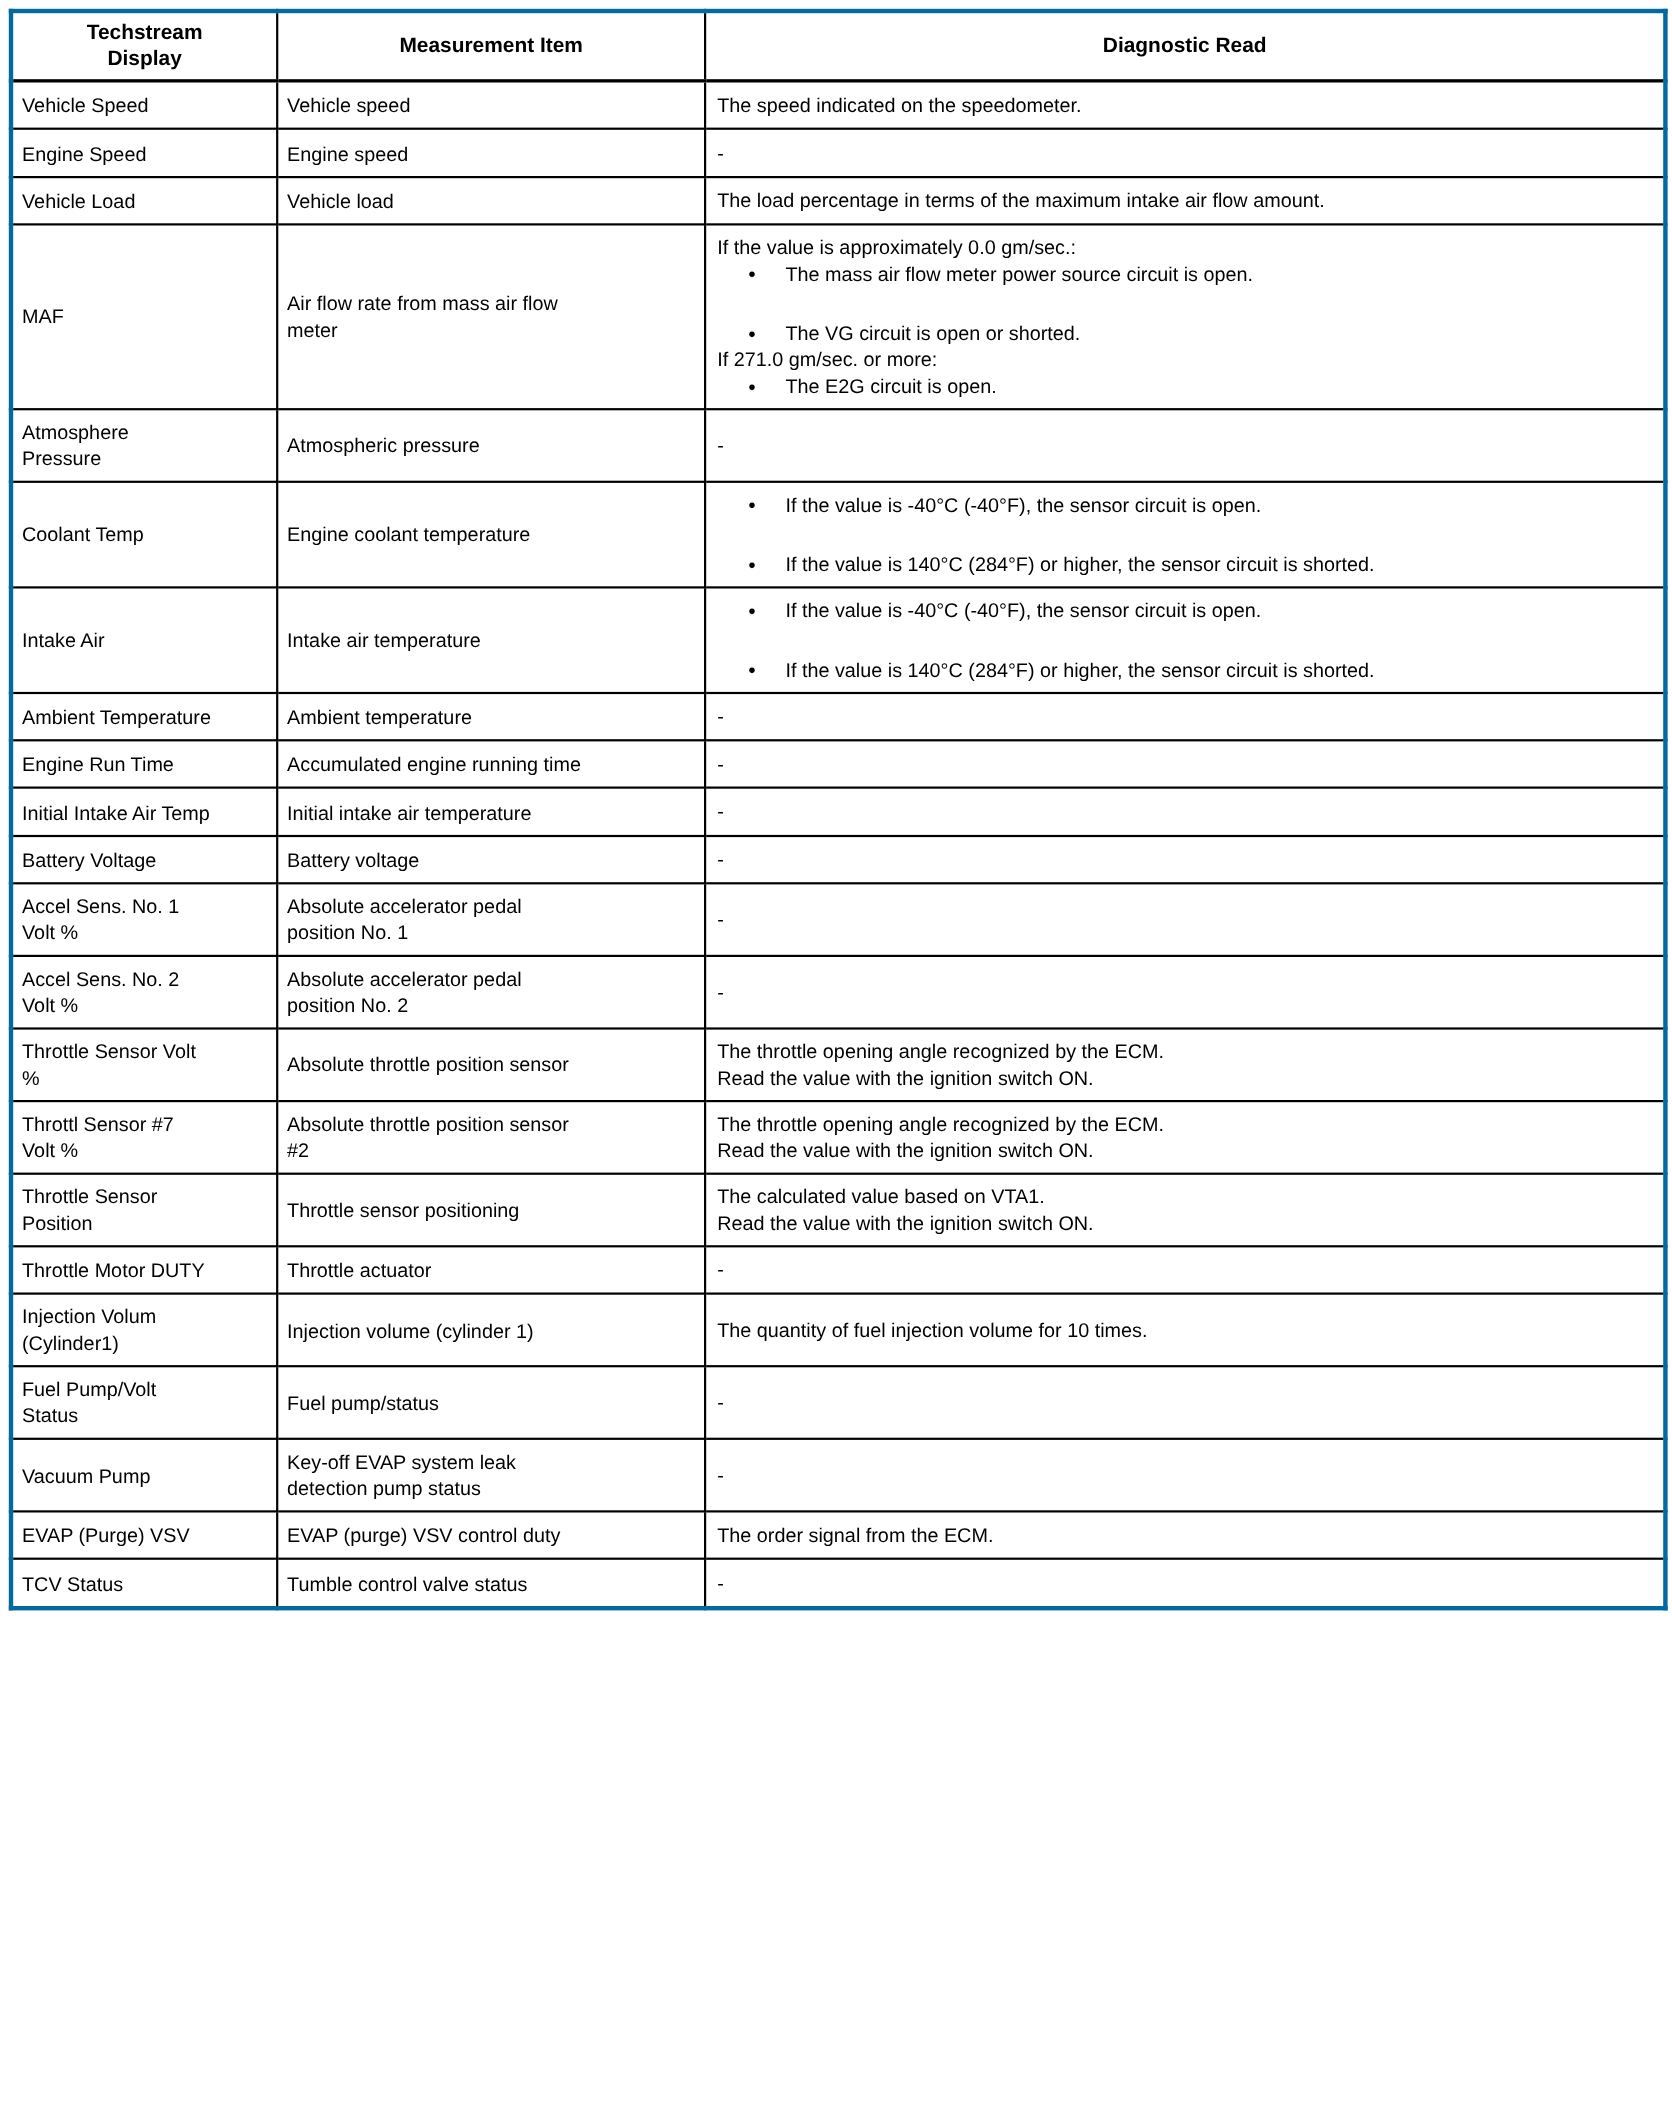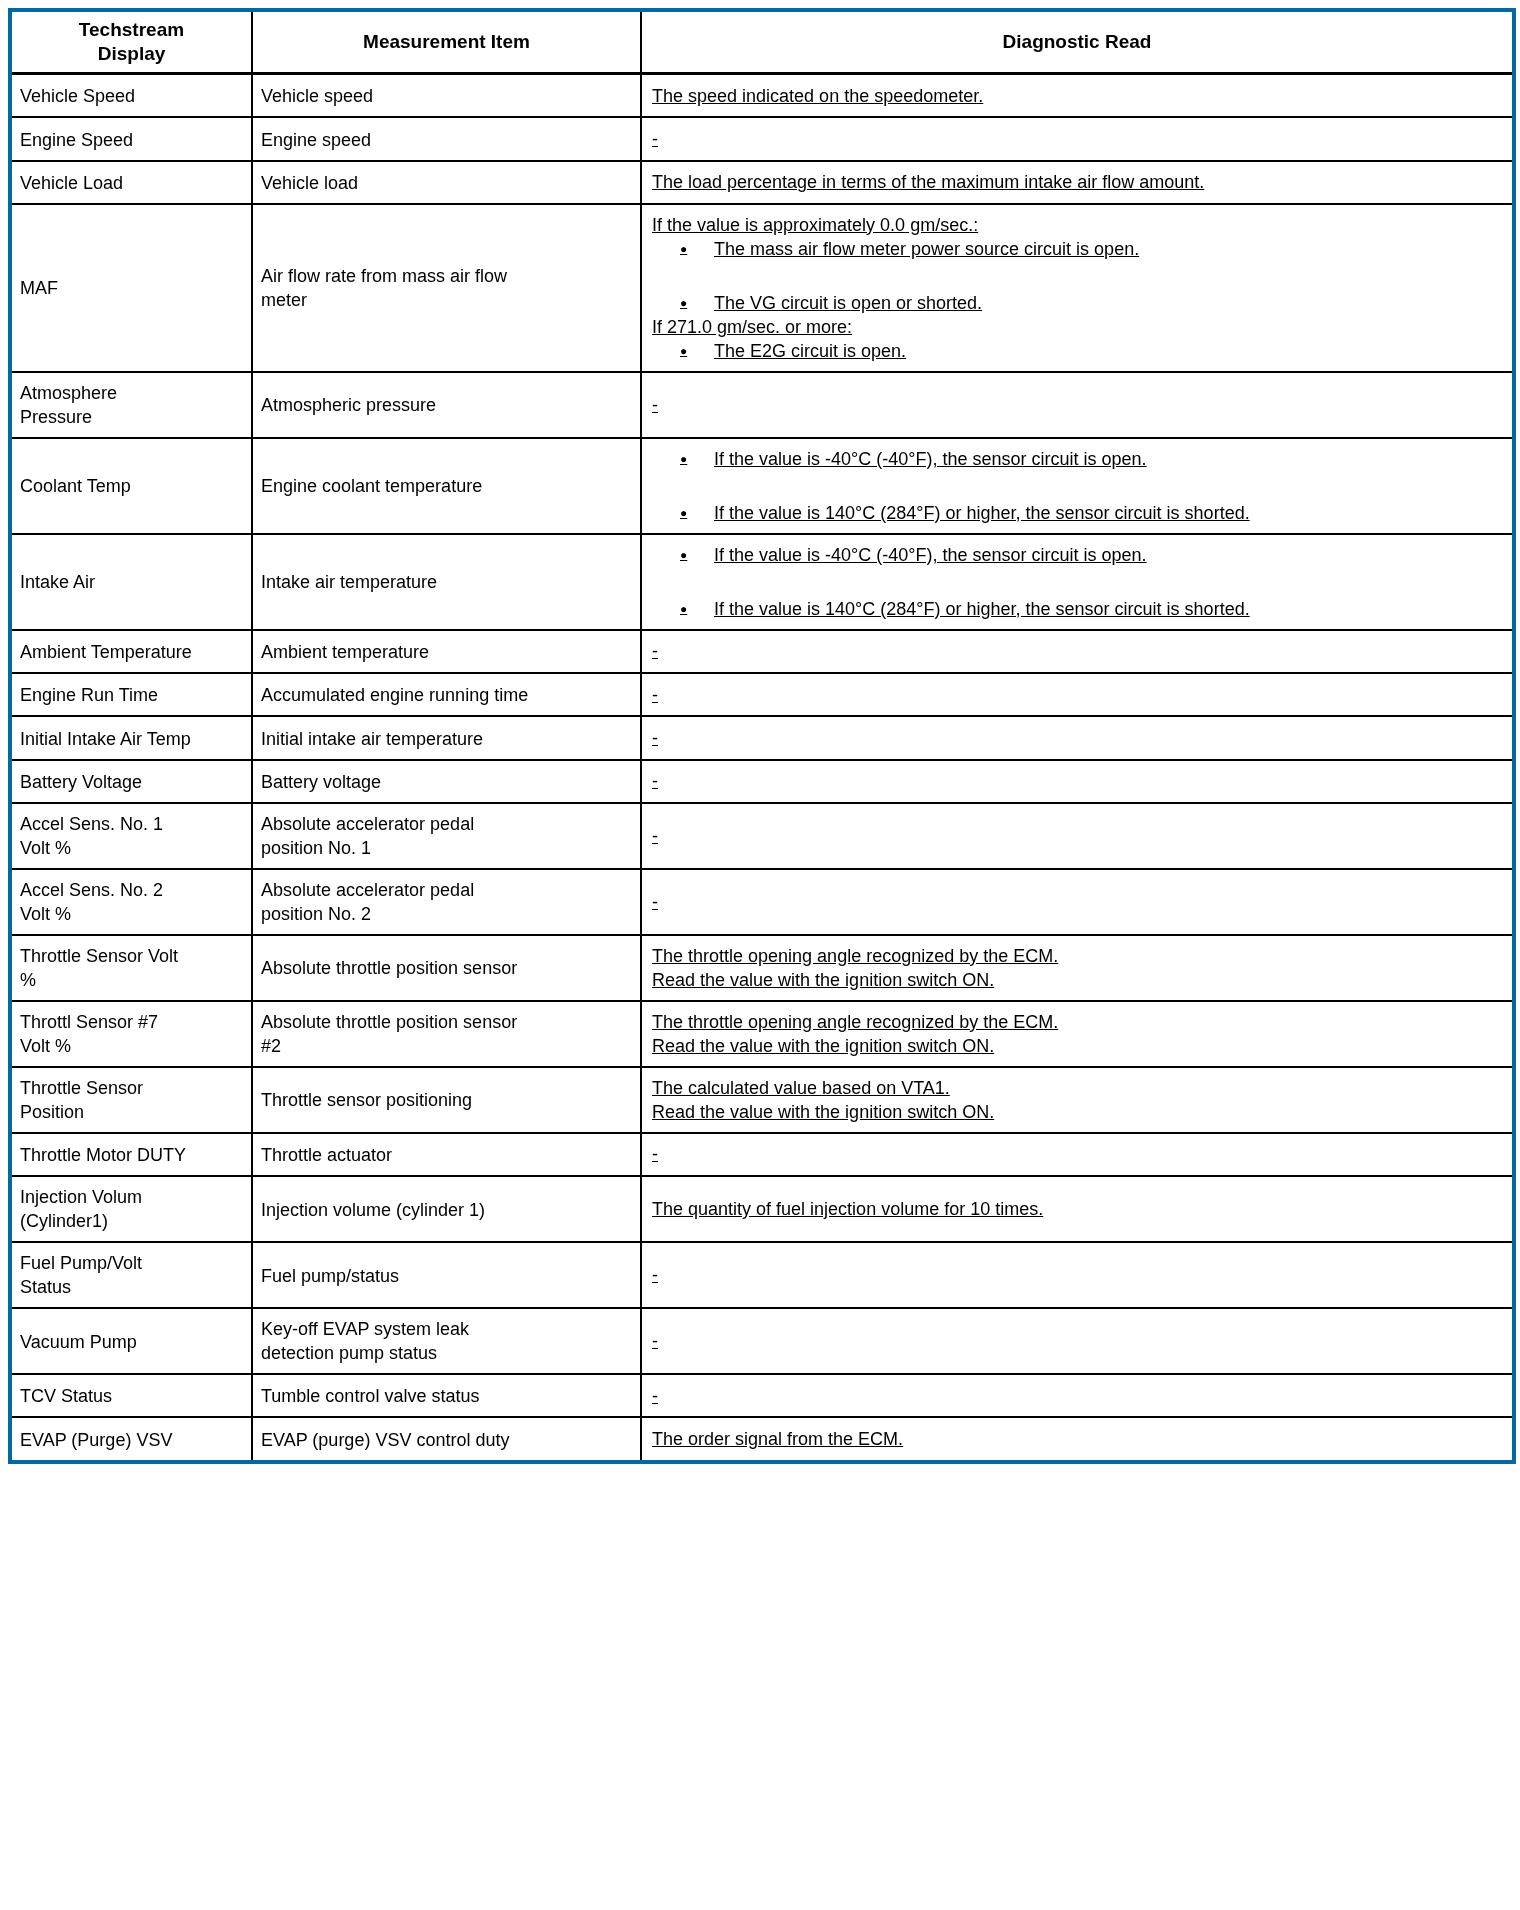--- a/index.html
+++ b/index.html
@@ -36,21 +36,21 @@
     font-weight: bold;
     text-align: center;
     padding: 6px 4px;
   }
   .hdr-wrap {
     display: inline-block;
     vertical-align: middle;
   }
   .hdr-wrap.h1 { max-width: 120px; }
   td.cell-1, td.cell-2 { text-align: left; }
-  td.cell-3 { padding-left: 10px; padding-right: 10px; text-decoration: underline; }
+  td.cell-3 { padding-left: 10px; padding-right: 10px; }
   .wrap1 { display: inline-block; max-width: 172px; vertical-align: middle; }
   .wrap2 { display: inline-block; max-width: 274px; vertical-align: middle; }
   .note { width: 100%; }
   .note p, .note ul {
     margin: 0;
     padding: 0;
   }
   .note > * + * { margin-top: 30px; }
   .note-bullets { list-style: none; }
   .note-bullets li {
@@ -303,32 +303,32 @@
         <tr>
           <td class="cell-1"><span class="wrap1">Vacuum Pump</span></td>
           <td class="cell-2"><span class="wrap2">Key-off EVAP system leak detection pump status</span></td>
           <td class="cell-3">
             <div class="note">
               <p class="note-para">-</p>
             </div>
           </td>
         </tr>
         <tr>
+          <td class="cell-1"><span class="wrap1">EVAP (Purge) VSV</span></td>
+          <td class="cell-2"><span class="wrap2">EVAP (purge) VSV control duty</span></td>
+          <td class="cell-3">
+            <div class="note">
+              <p class="note-para">The order signal from the ECM.</p>
+            </div>
+          </td>
+        </tr>
+        <tr>
           <td class="cell-1"><span class="wrap1">TCV Status</span></td>
           <td class="cell-2"><span class="wrap2">Tumble control valve status</span></td>
           <td class="cell-3">
             <div class="note">
               <p class="note-para">-</p>
-            </div>
-          </td>
-        </tr>
-        <tr>
-          <td class="cell-1"><span class="wrap1">EVAP (Purge) VSV</span></td>
-          <td class="cell-2"><span class="wrap2">EVAP (purge) VSV control duty</span></td>
-          <td class="cell-3">
-            <div class="note">
-              <p class="note-para">The order signal from the ECM.</p>
             </div>
           </td>
         </tr>
       </tbody>
   </table>
 </div>
 
 </body></html>

